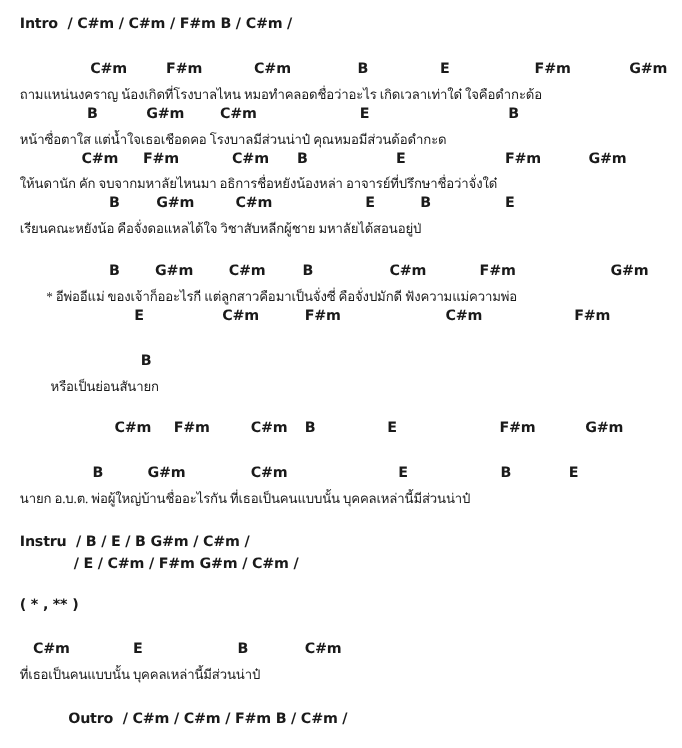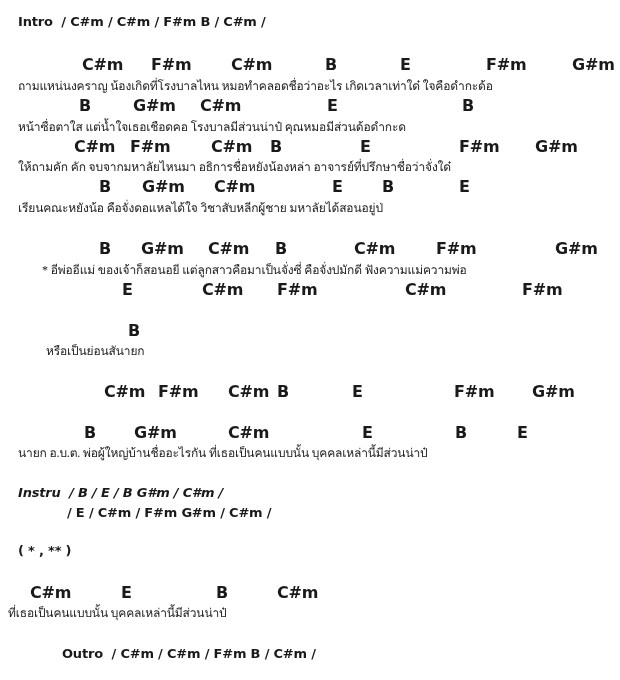--- a/index.html
+++ b/index.html
@@ -5,21 +5,21 @@
     html, body { margin: 0; padding: 0; background: #ffffff; }
     body {
       width: 620px; height: 680px; position: relative; overflow: hidden;
       font-family: "DejaVu Sans", "Liberation Sans", sans-serif;
       color: #1a1a1a;
     }
     .sheet { position: absolute; left: 0; top: 0; width: 620px; height: 680px; }
     .line { position: absolute; white-space: nowrap; }
     .bold { font-weight: bold; font-size: 13px; letter-spacing: -0.2px; }
     .lyric { font-size: 12px; letter-spacing: -0.15px; font-family: Liberation Serif, serif; }
-    .chord { position: absolute; font-weight: bold; font-size: 16px; white-space: nowrap; letter-spacing: -0.2px; }
+    .chord { position: absolute; font-weight: bold; font-size: 13px; white-space: nowrap; letter-spacing: -0.2px; }
     .chord-row { position: absolute; left: 0; width: 620px; height: 18px; }
   </style>
 </head>
 <body>
 
 <div class="sheet">
 
   <div class="line bold" style="left:18px; top:14px;">
     <span>Intro</span>&nbsp;&nbsp;<span>/ C#m / C#m / F#m B / C#m /</span>
   </div>
@@ -46,42 +46,42 @@
 
   <div class="chord-row" style="top:137px;">
       <span class="chord" style="left: 74px;">C#m</span>
       <span class="chord" style="left: 130px;">F#m</span>
       <span class="chord" style="left: 211px;">C#m</span>
       <span class="chord" style="left: 270px;">B</span>
       <span class="chord" style="left: 360px;">E</span>
       <span class="chord" style="left: 459px;">F#m</span>
       <span class="chord" style="left: 535px;">G#m</span>
     </div>
-  <div class="line lyric" style="left:18px; top:157px;">ให้ถามคัก คัก จบจากมหาลัยไหนมา อธิการชื่อหยังน้องหล่า อาจารย์ที่ปรึกษาชื่อว่าจั่งใด๋</div>
+  <div class="line lyric" style="left:18px; top:157px;">ให้นดานัก คัก จบจากมหาลัยไหนมา อธิการชื่อหยังน้องหล่า อาจารย์ที่ปรึกษาชื่อว่าจั่งใด๋</div>
 
   <div class="chord-row" style="top:177px;">
       <span class="chord" style="left: 99px;">B</span>
       <span class="chord" style="left: 142px;">G#m</span>
       <span class="chord" style="left: 214px;">C#m</span>
       <span class="chord" style="left: 332px;">E</span>
       <span class="chord" style="left: 382px;">B</span>
       <span class="chord" style="left: 459px;">E</span>
     </div>
   <div class="line lyric" style="left:18px; top:198px;">เรียนคณะหยังน้อ คือจั่งดอแหลได้ใจ วิชาสับหลีกผู้ชาย มหาลัยได้สอนอยู่ป่</div>
 
   <div class="chord-row" style="top:239px;">
       <span class="chord" style="left: 99px;">B</span>
       <span class="chord" style="left: 141px;">G#m</span>
       <span class="chord" style="left: 208px;">C#m</span>
       <span class="chord" style="left: 275px;">B</span>
       <span class="chord" style="left: 354px;">C#m</span>
       <span class="chord" style="left: 436px;">F#m</span>
       <span class="chord" style="left: 555px;">G#m</span>
     </div>
-  <div class="line lyric" style="left:42px; top:260px;">* อีพ่ออีแม่ ของเจ้าก็สอนอยี  แต่ลูกสาวคือมาเป็นจั่งซี่ คือจั่งปมักดี ฟังความแม่ความพ่อ</div>
+  <div class="line lyric" style="left:42px; top:260px;">* อีพ่ออีแม่ ของเจ้าก็ออะไรกี  แต่ลูกสาวคือมาเป็นจั่งซี่ คือจั่งปมักดี ฟังความแม่ความพ่อ</div>
 
   <div class="chord-row" style="top:280px;">
       <span class="chord" style="left: 122px;">E</span>
       <span class="chord" style="left: 202px;">C#m</span>
       <span class="chord" style="left: 277px;">F#m</span>
       <span class="chord" style="left: 405px;">C#m</span>
       <span class="chord" style="left: 522px;">F#m</span>
     </div>
 
   <div class="chord-row" style="top:321px;">
@@ -102,33 +102,33 @@
   <div class="chord-row" style="top:423px;">
       <span class="chord" style="left: 84px;">B</span>
       <span class="chord" style="left: 134px;">G#m</span>
       <span class="chord" style="left: 228px;">C#m</span>
       <span class="chord" style="left: 362px;">E</span>
       <span class="chord" style="left: 455px;">B</span>
       <span class="chord" style="left: 517px;">E</span>
     </div>
   <div class="line lyric" style="left:18px; top:443px;">นายก อ.บ.ต. พ่อผู้ใหญ่บ้านชื่ออะไรกัน ที่เธอเป็นคนแบบนั้น บุคคลเหล่านี้มีส่วนน่าป๋</div>
 
-  <div class="line bold" style="left:18px; top:485px;font-style:italic;">
+  <div class="line bold" style="left:18px; top:485px;">
     <span>Instru</span>&nbsp;&nbsp;<span>/ B / E / B G#m / C#m /</span>
   </div>
   <div class="line bold" style="left:67px; top:505px;">
     <span>/ E / C#m / F#m G#m / C#m /</span>
   </div>
 
   <div class="line bold" style="left:18px; top:543px;">( * , ** )</div>
 
   <div class="chord-row" style="top:583px;">
       <span class="chord" style="left: 30px;">C#m</span>
       <span class="chord" style="left: 121px;">E</span>
       <span class="chord" style="left: 216px;">B</span>
       <span class="chord" style="left: 277px;">C#m</span>
     </div>
-  <div class="line lyric" style="left:8px; top:603px;">ที่เธอเป็นคนแบบนั้น บุคคลเหล่านี้มีส่วนน่าป๋</div>
+  <div class="line lyric" style="left:18px; top:603px;">ที่เธอเป็นคนแบบนั้น บุคคลเหล่านี้มีส่วนน่าป๋</div>
 
   <div class="line bold" style="left:18px; top:646px;margin-left:44px;">
     <span>Outro</span>&nbsp;&nbsp;<span>/ C#m / C#m / F#m B / C#m /</span>
   </div>
 </div>
 
 </body></html>

